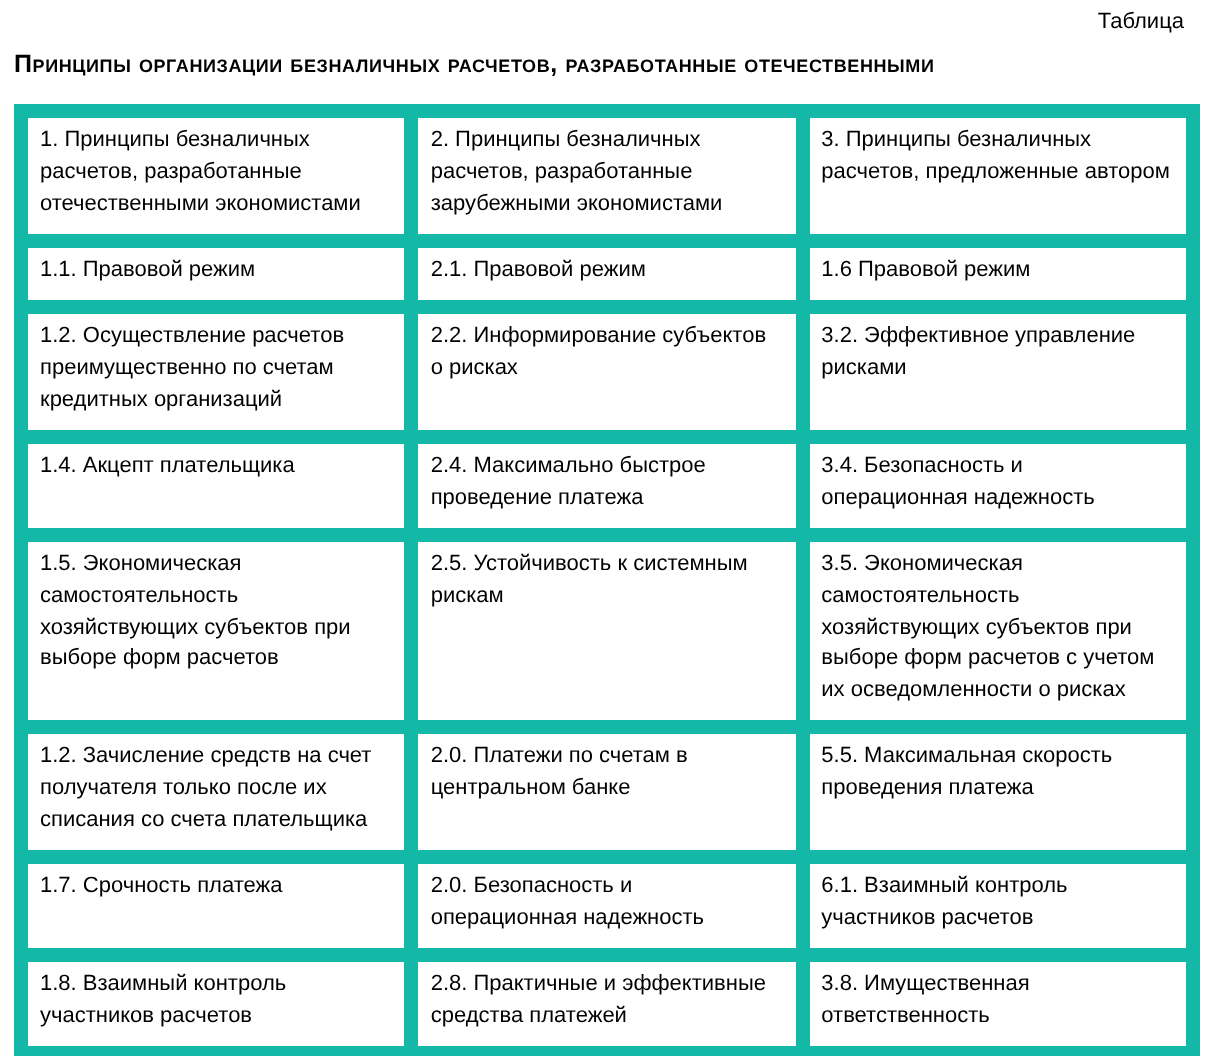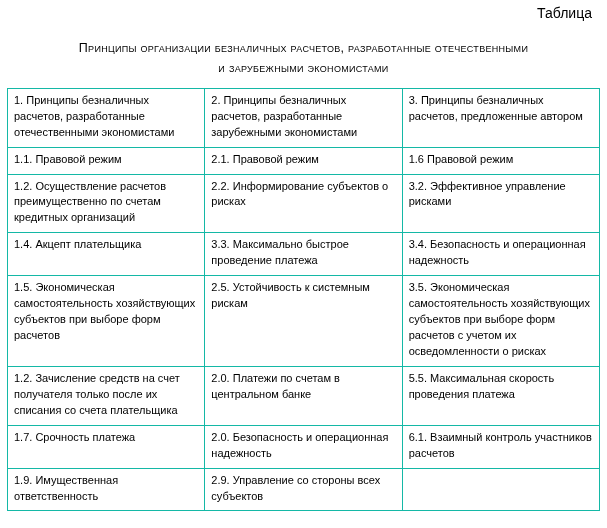--- a/index.html
+++ b/index.html
@@ -9,57 +9,55 @@
     height: 528px;
     background: #ffffff;
     color: #000000;
     font-family: "Liberation Sans", sans-serif;
   }
   .page {
     padding: 5px 7px 7px 7px;
   }
   .corner-label {
     text-align: right;
-    font-size: 14px;
+    font-size: 11px;
     padding-right: 8px;
     line-height: 1.2;
   }
   .doc-title {
-    text-align: center;
-    font-weight: normal;
+    font-weight: bold;
     font-size: 12.5px;
     font-variant: small-caps;
     letter-spacing: 0.3px;
     line-height: 1.6;
-    margin: 16px 0 10px 0;
+    margin: 4px 0 10px 0;
   }
   table.principles {
     width: 100%;
     border-collapse: collapse;
     table-layout: fixed;
   }
   table.principles td {
-    border: 1px solid #14b8a6;
+    border: 7px solid #14b8a6;
     vertical-align: top;
     padding: 4px 6px 6px 6px;
     font-size: 11px;
     line-height: 1.45;
     word-wrap: break-word;
   }
 </style>
 </head>
 <body>
 
 <div class="page">
 
   <div class="corner-label">Таблица</div>
 
   <div class="doc-title">
     <div>Принципы организации безналичных расчетов, разработанные отечественными</div>
-    <div>и зарубежными экономистами</div>
   </div>
 
   <table class="principles">
     <tbody>
       <tr>
         <td>1. Принципы безналичных расчетов, разработанные отечественными экономистами</td>
         <td>2. Принципы безналичных расчетов, разработанные зарубежными экономистами</td>
         <td>3. Принципы безналичных расчетов, предложенные автором</td>
       </tr>
       <tr>
@@ -67,39 +65,44 @@
         <td>2.1. Правовой режим</td>
         <td>1.6 Правовой режим</td>
       </tr>
       <tr>
         <td>1.2. Осуществление расчетов преимущественно по счетам кредитных организаций</td>
         <td>2.2. Информирование субъектов о рисках</td>
         <td>3.2. Эффективное управление рисками</td>
       </tr>
       <tr>
         <td>1.4. Акцепт плательщика</td>
-        <td>3.3. Максимально быстрое проведение платежа</td>
+        <td>2.4. Максимально быстрое проведение платежа</td>
         <td>3.4. Безопасность и операционная надежность</td>
       </tr>
       <tr>
         <td>1.5. Экономическая самостоятельность хозяйствующих субъектов при выборе форм расчетов</td>
         <td>2.5. Устойчивость к системным рискам</td>
         <td>3.5. Экономическая самостоятельность хозяйствующих субъектов при выборе форм расчетов с учетом их осведомленности о рисках</td>
       </tr>
       <tr>
         <td>1.2. Зачисление средств на счет получателя только после их списания со счета плательщика</td>
         <td>2.0. Платежи по счетам в центральном банке</td>
         <td>5.5. Максимальная скорость проведения платежа</td>
       </tr>
       <tr>
         <td>1.7. Срочность платежа</td>
         <td>2.0. Безопасность и операционная надежность</td>
         <td>6.1. Взаимный контроль участников расчетов</td>
       </tr>
       <tr>
+        <td>1.8. Взаимный контроль участников расчетов</td>
+        <td>2.8. Практичные и эффективные средства платежей</td>
+        <td>3.8. Имущественная ответственность</td>
+      </tr>
+      <tr>
         <td>1.9. Имущественная ответственность</td>
         <td>2.9. Управление со стороны всех субъектов</td>
         <td></td>
       </tr>
 
     </tbody>
   </table>
 
 </div>
 

